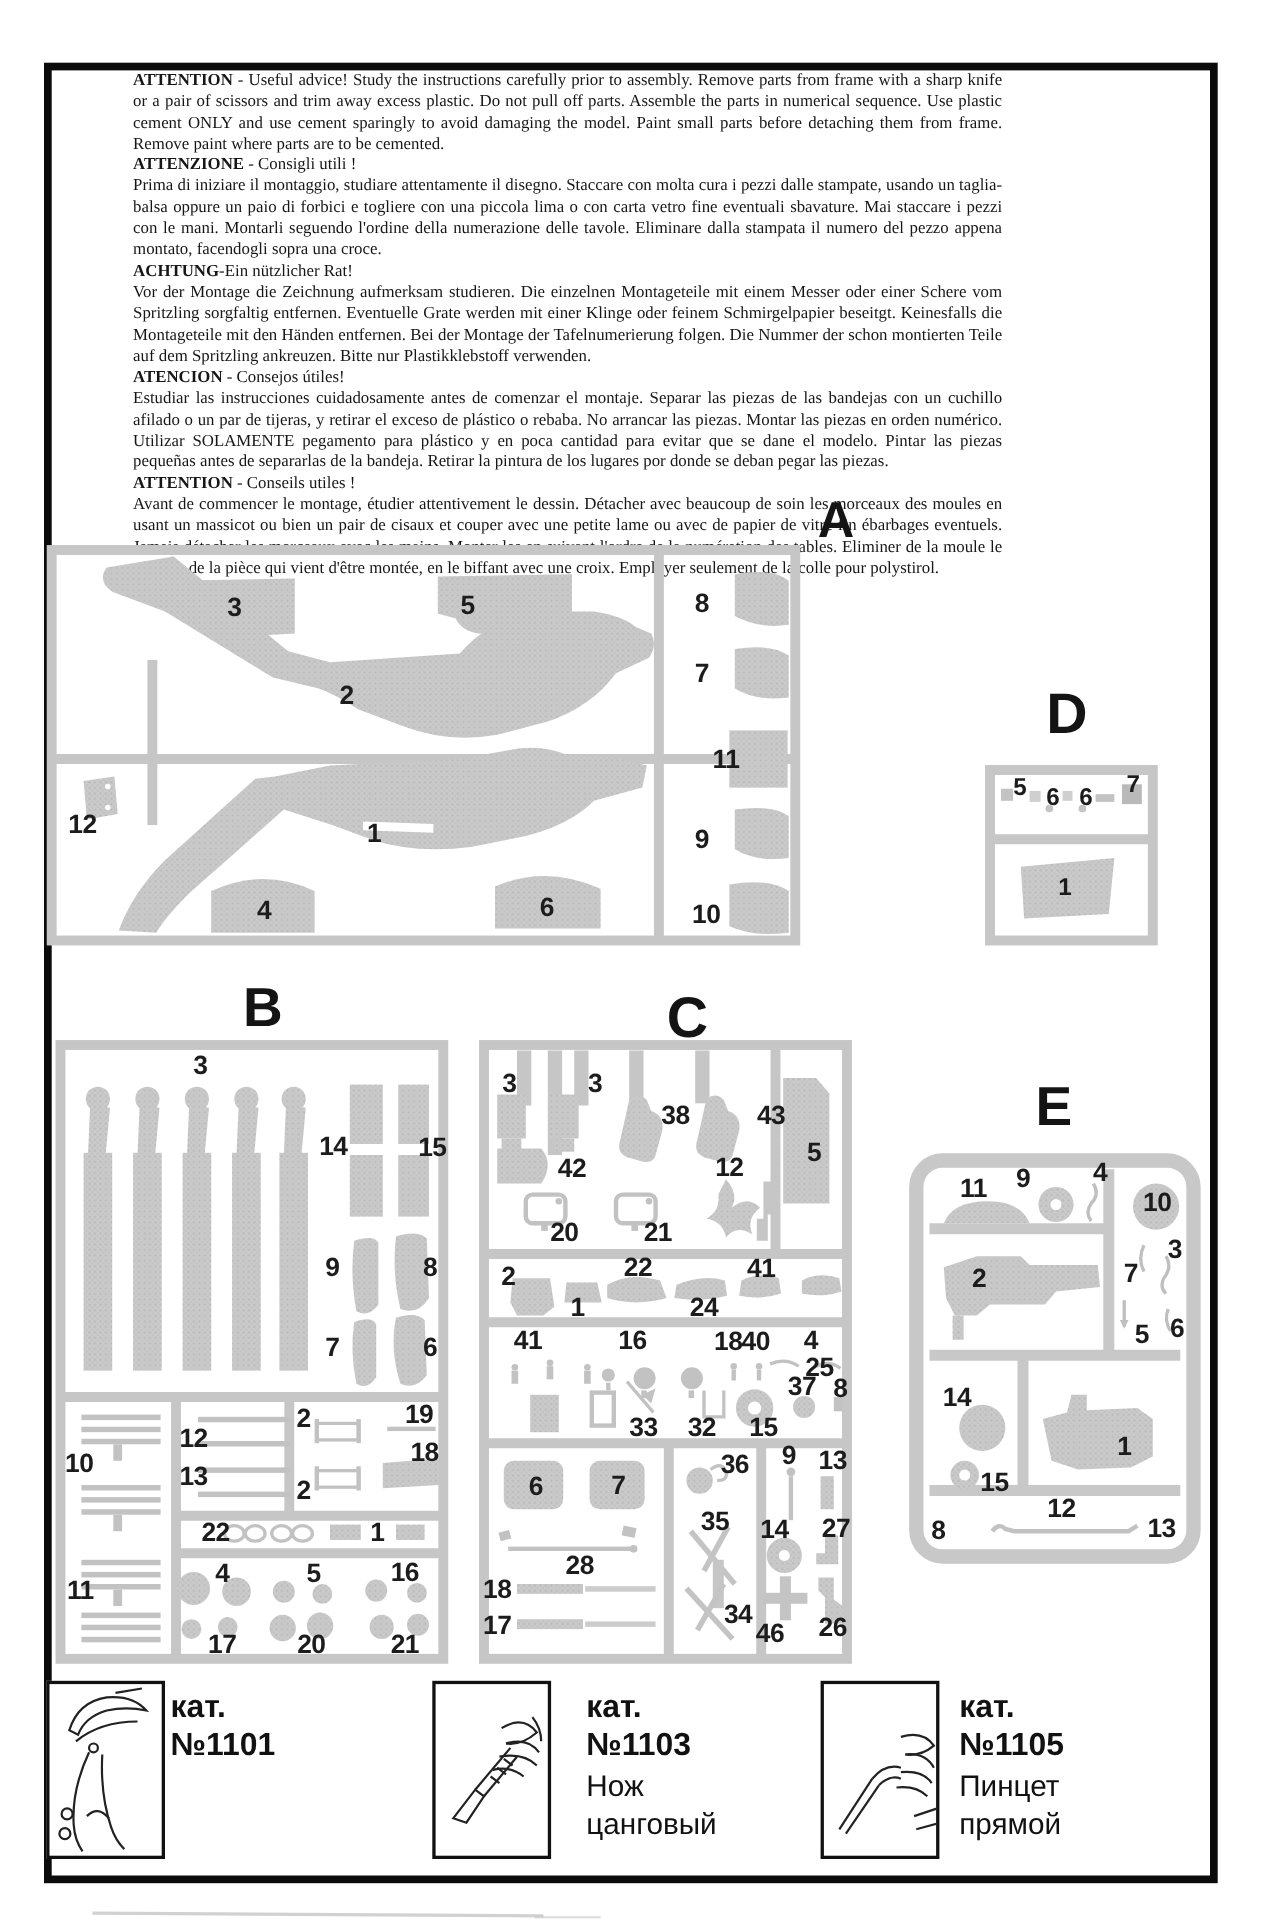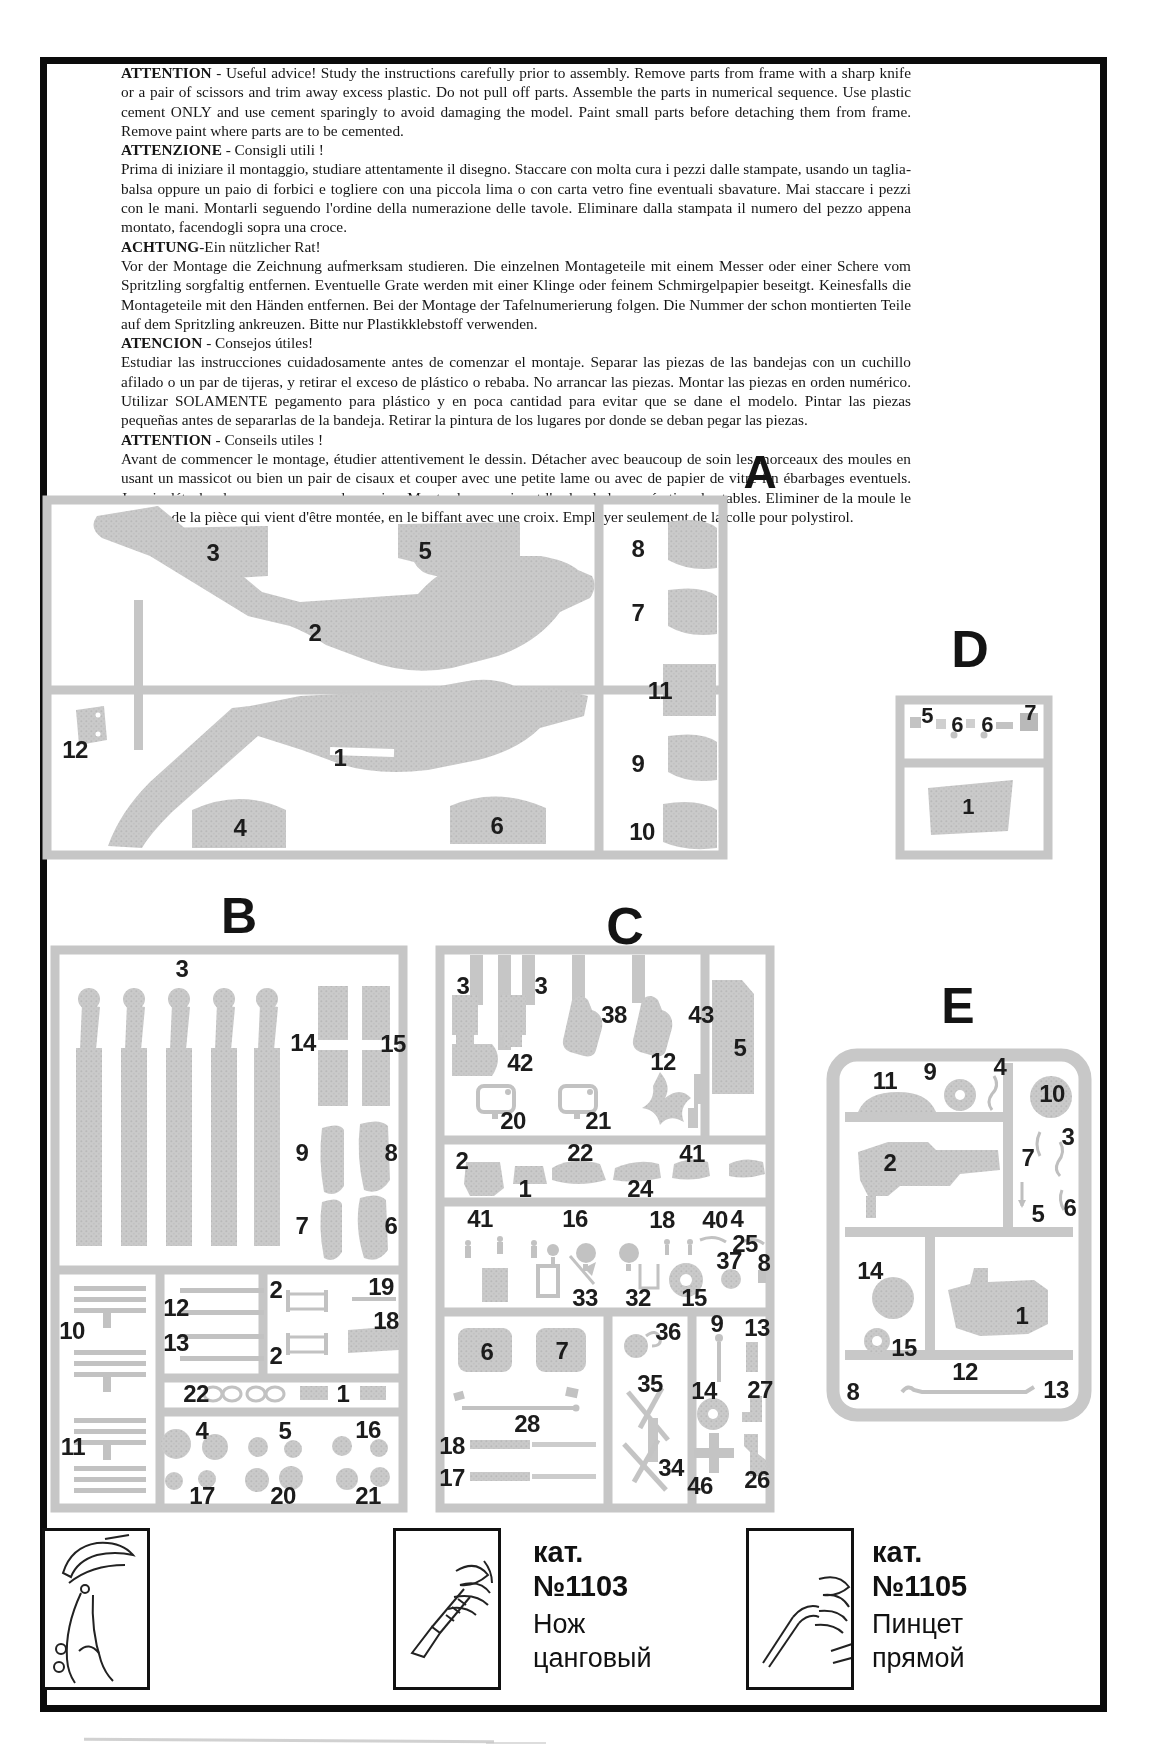--- a/index.html
+++ b/index.html
@@ -377,21 +377,21 @@
       <span class="part-num" style="left: 740px; top: 1048px; font-size: 24px;">5</span>
       <span class="part-num" style="left: 462px; top: 1161px; font-size: 24px;">2</span>
       <span class="part-num" style="left: 580px; top: 1153px; font-size: 24px;">22</span>
       <span class="part-num" style="left: 692px; top: 1154px; font-size: 24px;">41</span>
       <span class="part-num" style="left: 525px; top: 1189px; font-size: 24px;">1</span>
       <span class="part-num" style="left: 640px; top: 1189px; font-size: 24px;">24</span>
       <span class="part-num" style="left: 745px; top: 1244px; font-size: 24px;">25</span>
       <span class="part-num" style="left: 480px; top: 1219px; font-size: 24px;">41</span>
       <span class="part-num" style="left: 575px; top: 1219px; font-size: 24px;">16</span>
       <span class="part-num" style="left: 662px; top: 1220px; font-size: 24px;">18</span>
-      <span class="part-num" style="left: 687px; top: 1220px; font-size: 24px; margin-left: 28px;">40</span>
+      <span class="part-num" style="left: 687px; top: 1220px; font-size: 24px;">40</span>
       <span class="part-num" style="left: 737px; top: 1219px; font-size: 24px;">4</span>
       <span class="part-num" style="left: 729px; top: 1261px; font-size: 24px;">37</span>
       <span class="part-num" style="left: 764px; top: 1263px; font-size: 24px;">8</span>
       <span class="part-num" style="left: 585px; top: 1298px; font-size: 24px;">33</span>
       <span class="part-num" style="left: 638px; top: 1298px; font-size: 24px;">32</span>
       <span class="part-num" style="left: 694px; top: 1298px; font-size: 24px;">15</span>
       <span class="part-num" style="left: 487px; top: 1352px; font-size: 24px;">6</span>
       <span class="part-num" style="left: 562px; top: 1351px; font-size: 24px;">7</span>
       <span class="part-num" style="left: 527px; top: 1424px; font-size: 24px;">28</span>
       <span class="part-num" style="left: 452px; top: 1446px; font-size: 24px;">18</span>
@@ -433,20 +433,21 @@
             <path d="M36,62 Q20,96 22,128 Q23,142 30,152"></path>
             <path d="M48,64 Q46,100 56,130 Q60,142 68,150"></path>
             <path d="M34,120 Q44,110 54,122"></path>
             <circle cx="16" cy="118" r="5"></circle>
             <circle cx="14" cy="136" r="5"></circle>
             <path d="M60,8 L84,4"></path>
           </g>
         </svg>
       </div>
       <div class="tool-text" style="left:155px;top:1535px;">
+        <div class="tool-cat">кат. №1101</div>
       </div>
     </div>
 
     <div class="tool">
       <div class="tool-frame" style="left:393px;top:1528px;position:absolute;">
         <svg width="102" height="156" viewBox="0 0 102 156">
           <g fill="none" stroke="#222" stroke-width="2">
             <path d="M16,122 L36,96 L44,102 L28,126 Z"></path>
             <path d="M36,96 L68,58"></path>
             <path d="M44,102 L74,66"></path>

